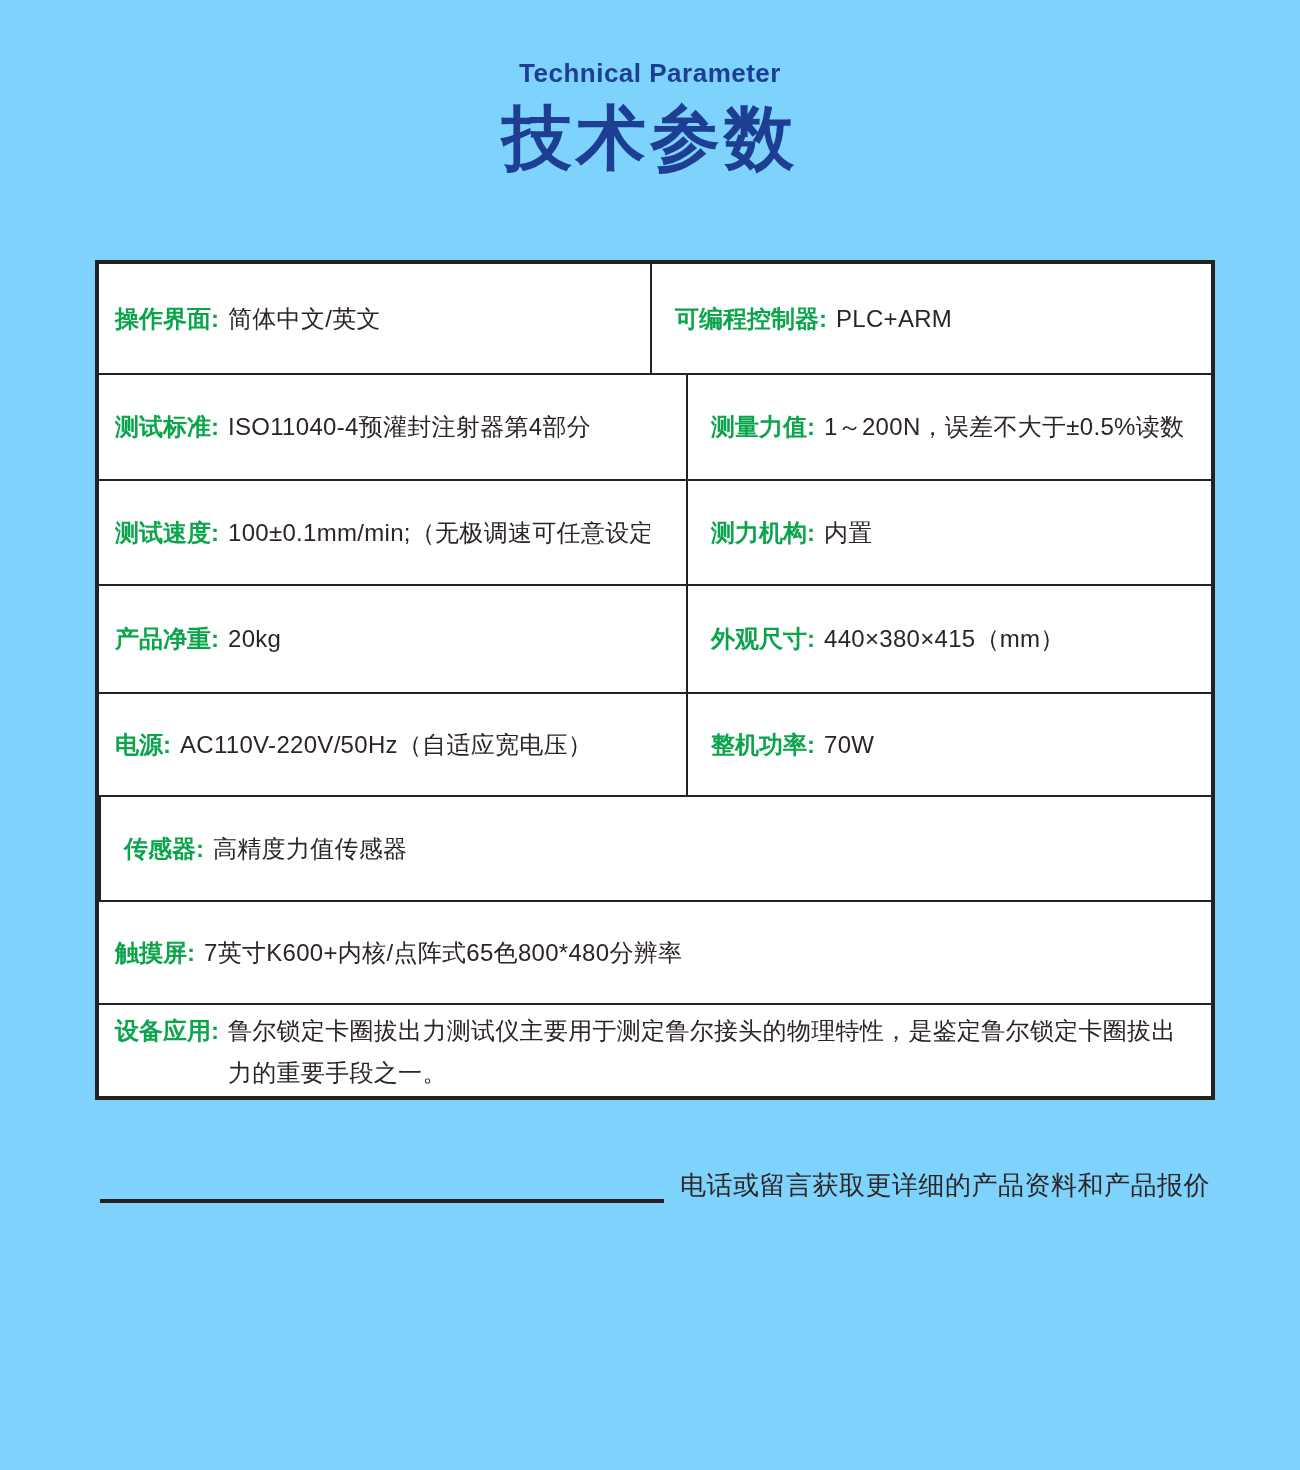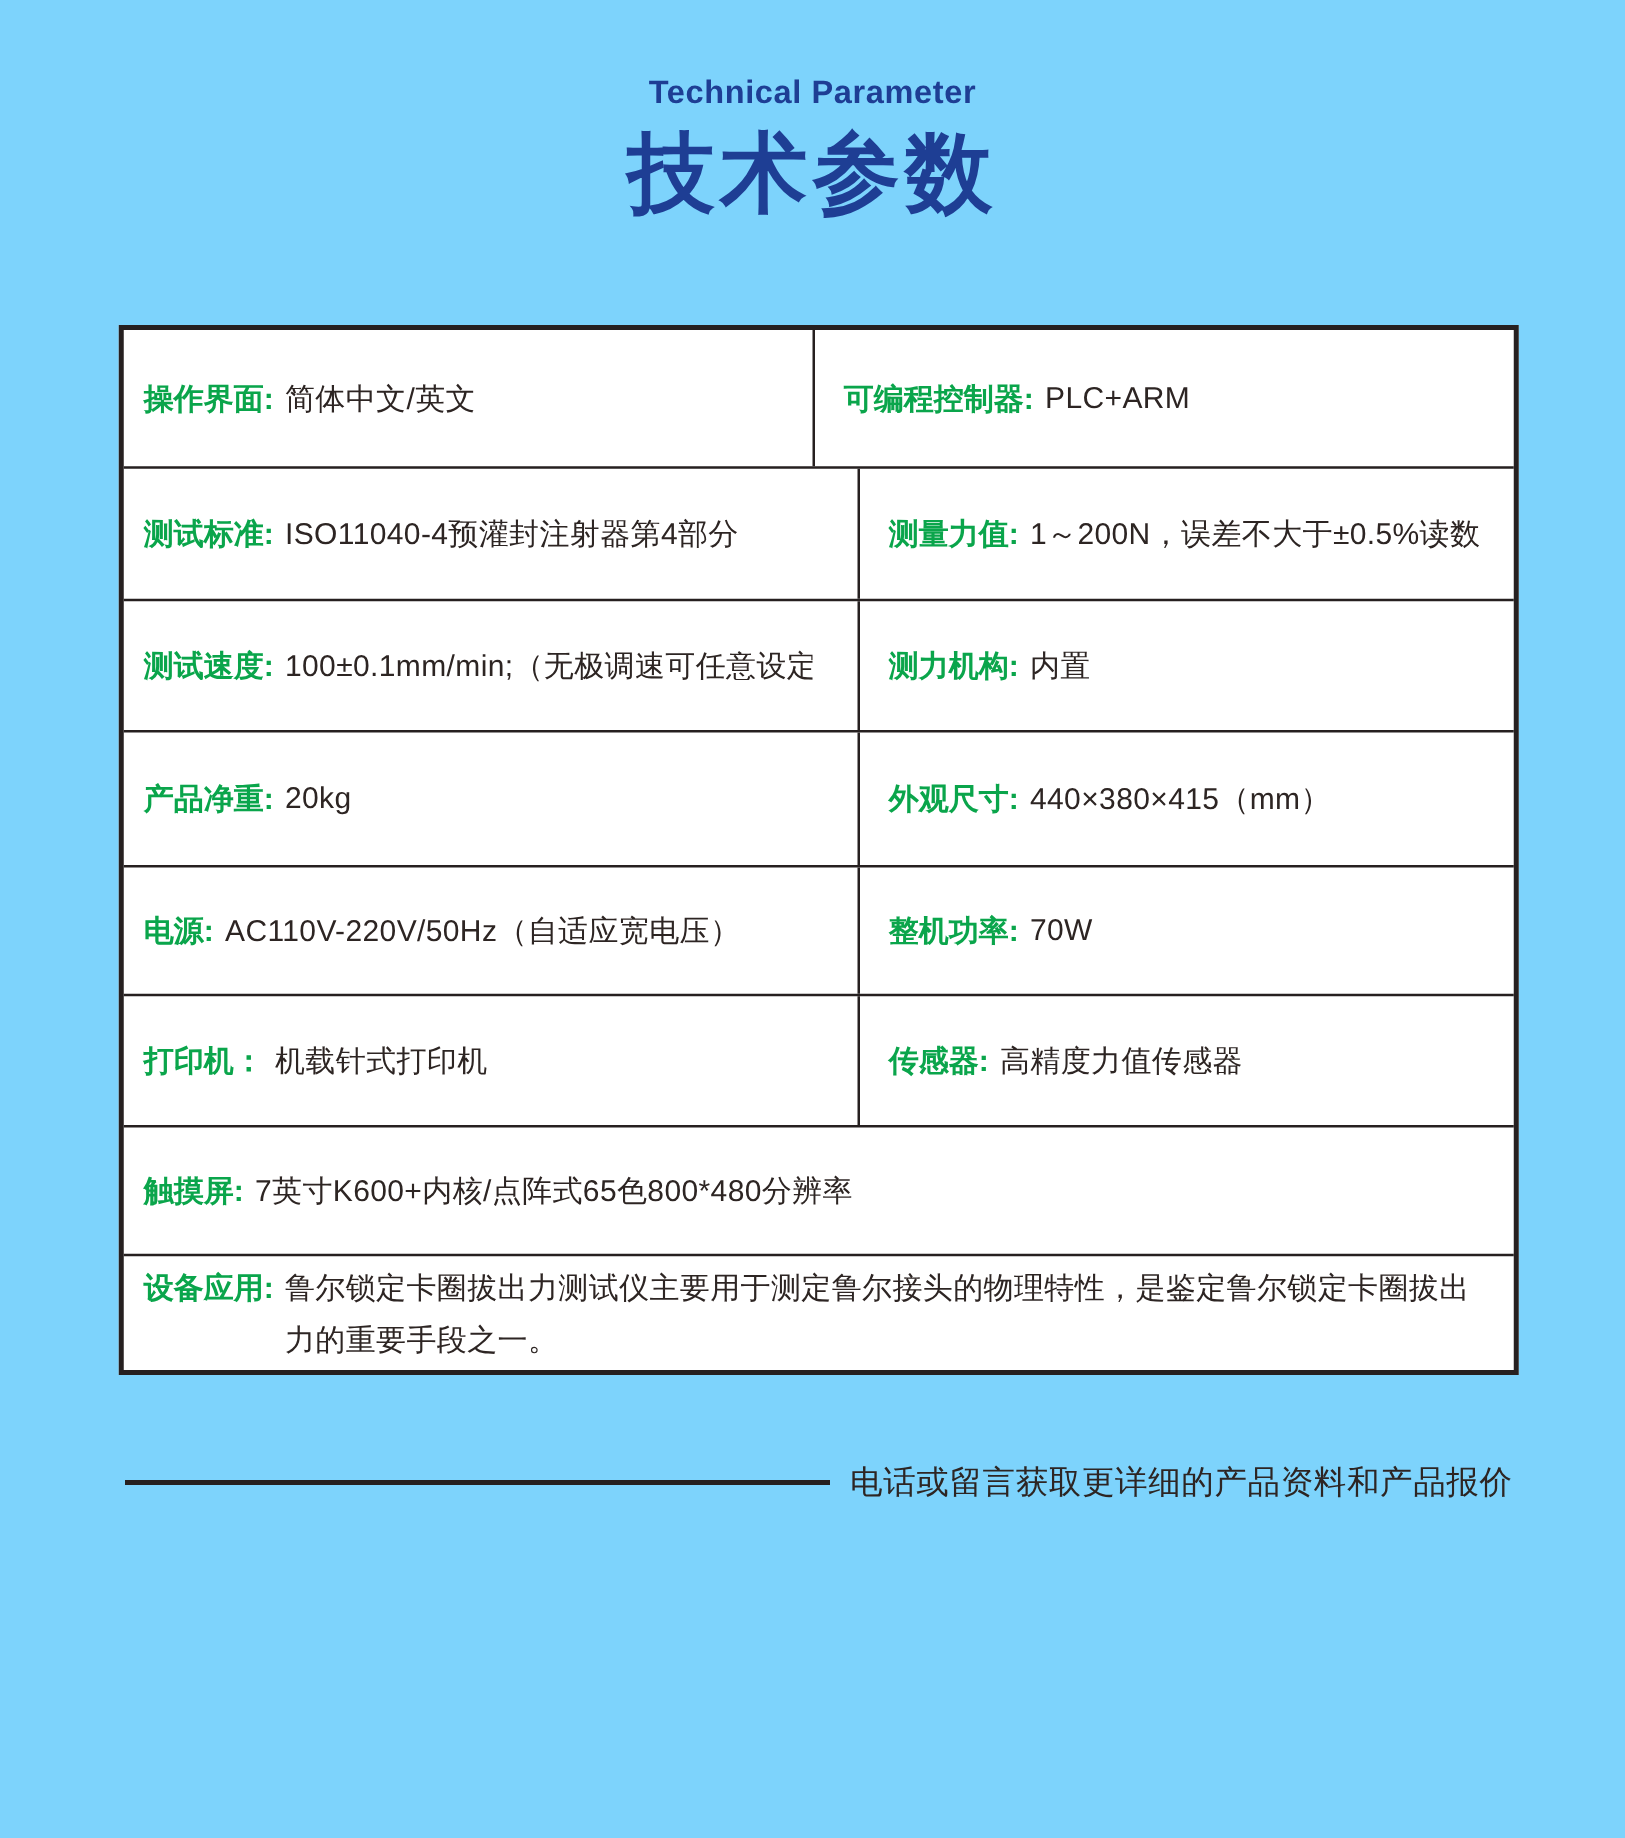--- a/index.html
+++ b/index.html
@@ -83,21 +83,21 @@
   .cell.top .label { line-height: 42px; }
   .cell.top .value { line-height: 42px; padding-right: 20px; }
 
   
   .footer {
     position: absolute;
     left: 100px;
     right: 90px;
     top: 1168px;
     display: flex;
-    align-items: center;
+    align-items: flex-end;
   }
   .rule {
     flex: 1;
     height: 4px;
     background: #262020;
     margin-right: 16px;
   }
   .note {
     font-size: 26px;
     color: #2d2523;
@@ -166,24 +166,20 @@
         <span class="label">电源:</span>
         <span class="value">AC110V-220V/50Hz（自适应宽电压）</span>
       </div>
       <div class="cell right">
         <span class="label">整机功率:</span>
         <span class="value">70W</span>
       </div>
     </div>
 
     <div class="row r6">
-      <div class="cell left">
-        <span class="label">打印机：</span>
-        <span class="value">机载针式打印机</span>
-      </div>
       <div class="cell right">
         <span class="label">传感器:</span>
         <span class="value">高精度力值传感器</span>
       </div>
     </div>
 
     <div class="row full r7">
       <div class="cell left">
         <span class="label">触摸屏:</span>
         <span class="value">7英寸K600+内核/点阵式65色800*480分辨率</span>

